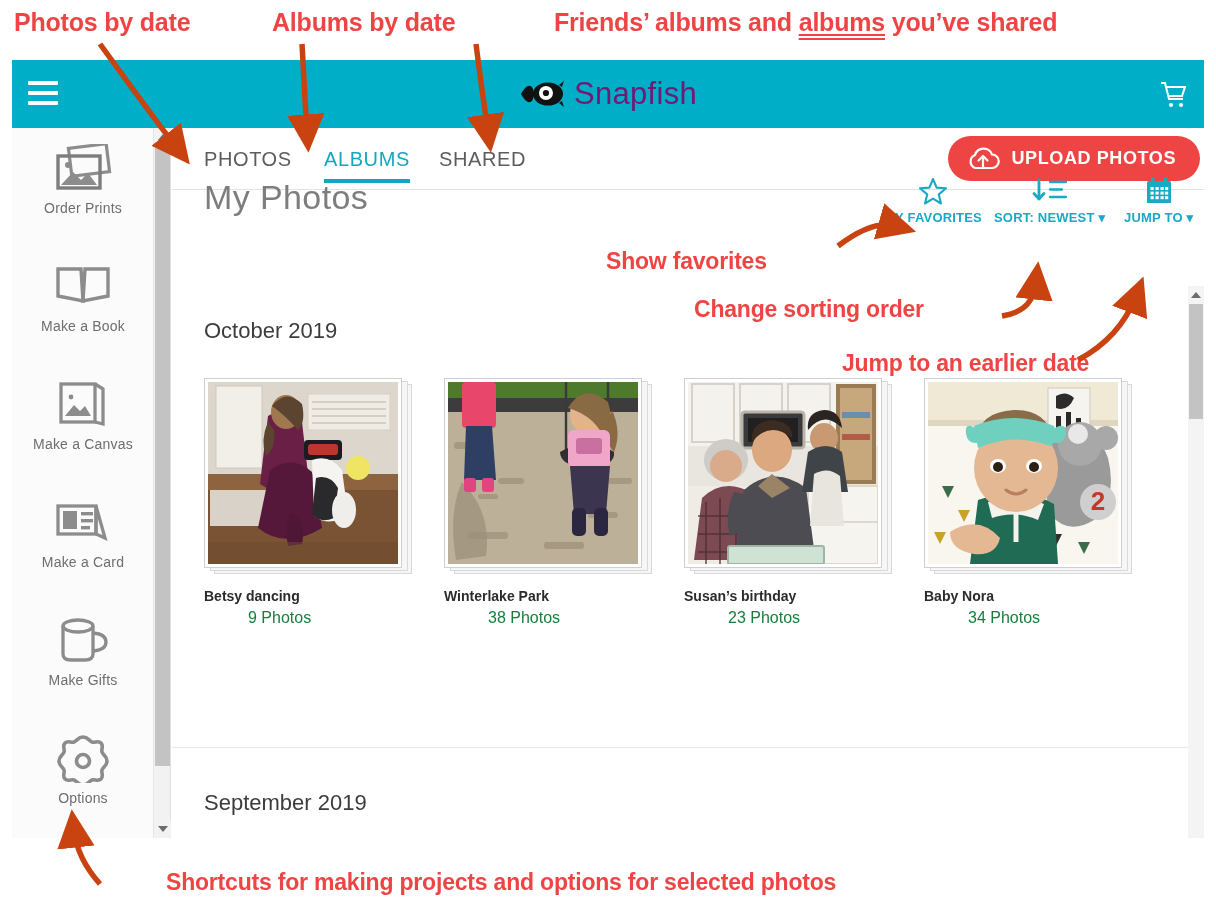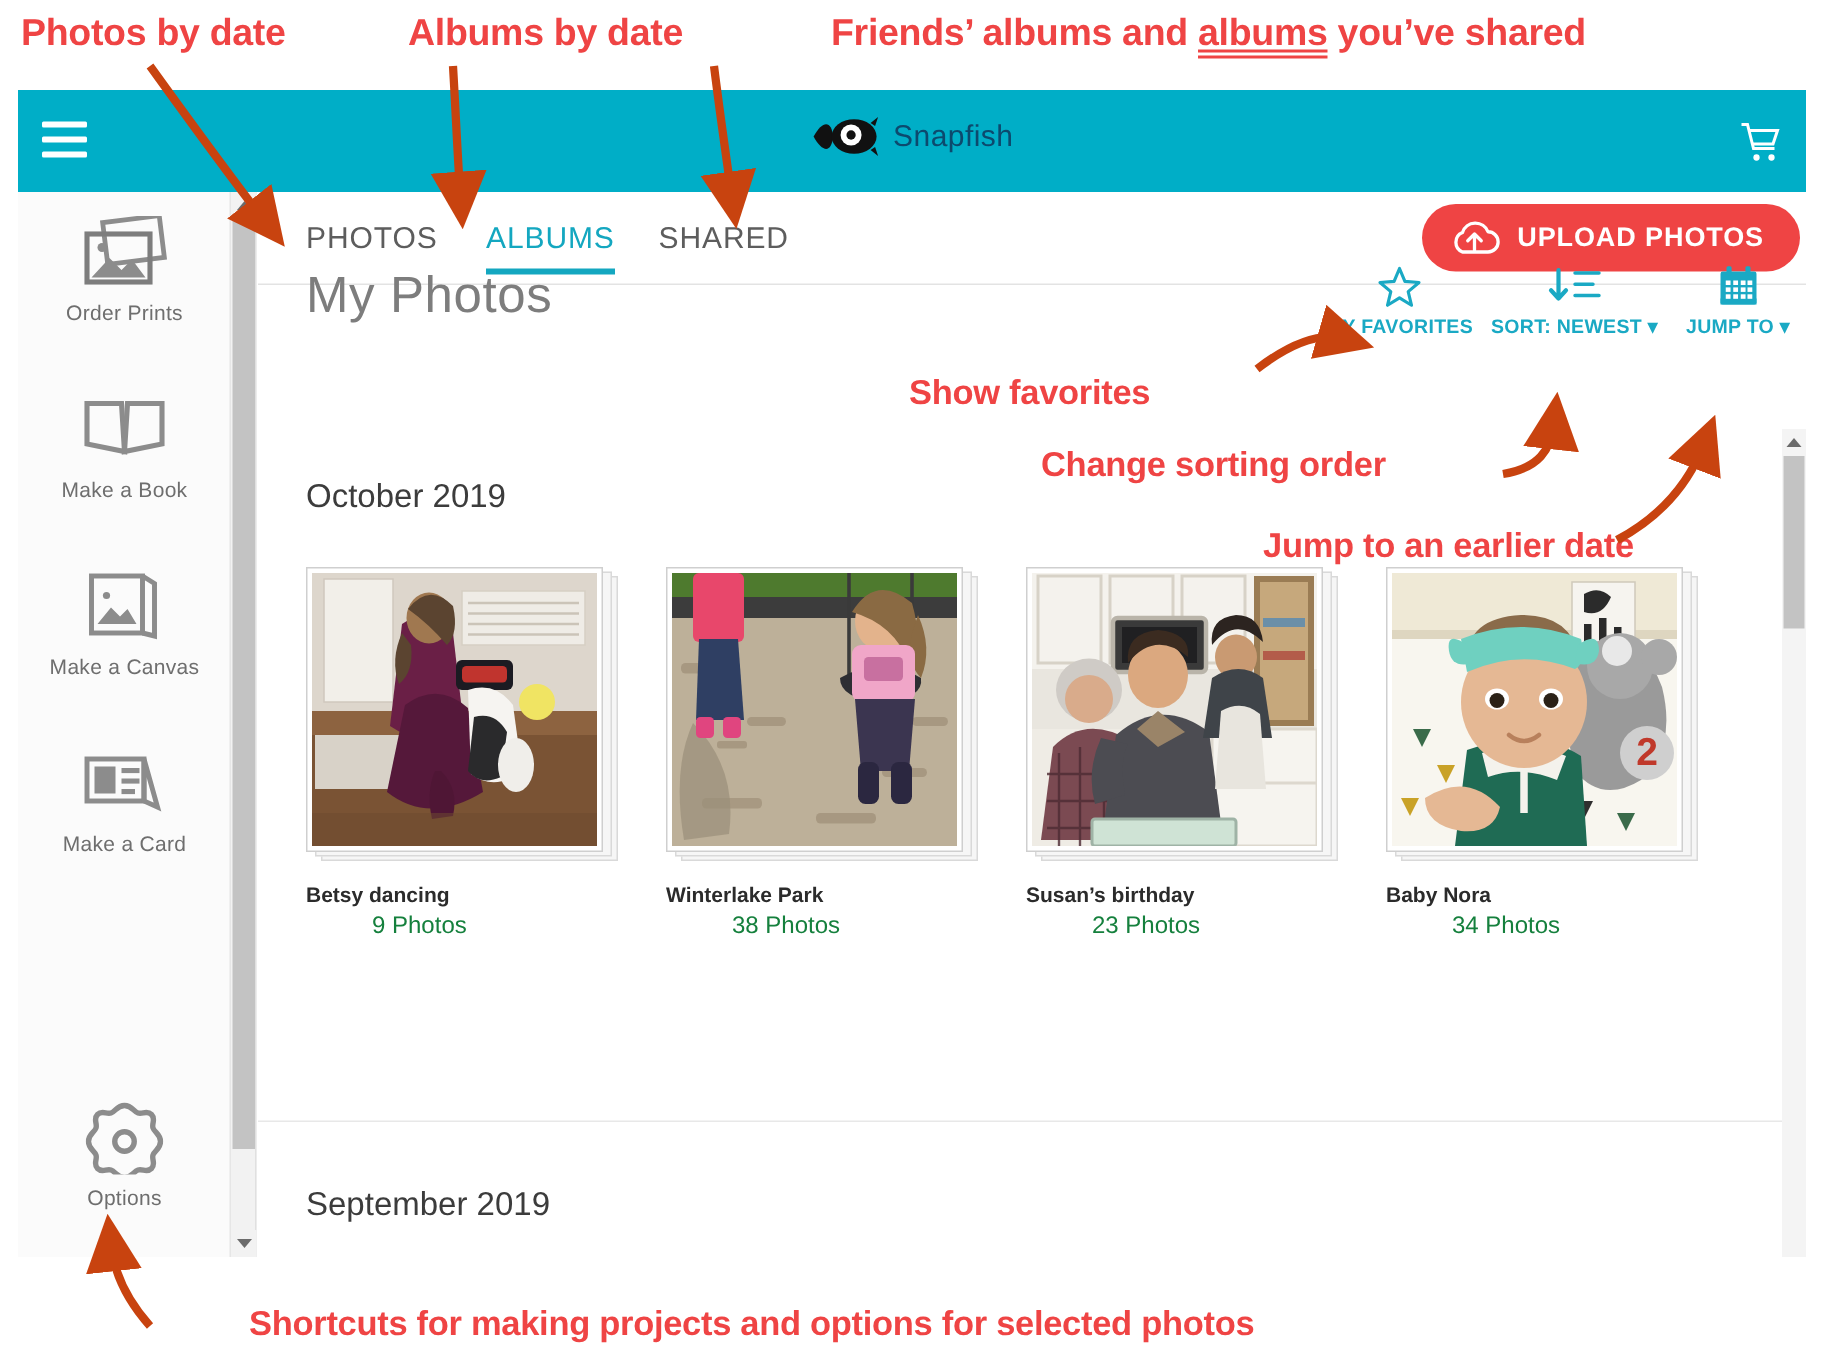--- a/index.html
+++ b/index.html
@@ -49,22 +49,22 @@
     display: flex; flex-direction: column; justify-content: space-between;
     cursor: pointer;
   }
   .hamburger span { display: block; height: 4px; background: #fff; border-radius: 1px; }
   .logo {
     position: absolute; left: 50%; top: 16px;
     transform: translateX(-50%);
     display: flex; align-items: center; gap: 9px;
   }
   .logo-word {
-    color: #0c4a6e;
-    font-size: 20px;
+    color: #701a75;
+    font-size: 31px;
     font-family: "Liberation Sans", sans-serif;
     font-weight: 300;
     letter-spacing: 0.3px;
   }
   .cart {
     position: absolute; right: 16px; top: 20px;
     width: 30px; height: 30px; cursor: pointer;
   }
 
   
@@ -278,20 +278,30 @@
             <rect x="10" y="11" width="14" height="18" fill="#8c8c8c"></rect>
             <rect x="28" y="12" width="12" height="3.4" fill="#8c8c8c"></rect>
             <rect x="28" y="19" width="12" height="3.4" fill="#8c8c8c"></rect>
             <rect x="28" y="26" width="9" height="3.4" fill="#8c8c8c"></rect>
             <path d="M43 6 L52 38 L43 34 Z" fill="none" stroke="#8c8c8c" stroke-width="3.3"></path>
           </svg>
         </div>
         <div class="side-label">Make a Card</div>
       </div>
 
+      <div class="side-item" style="top:486px">
+        <div class="side-icon">
+          <svg width="56" height="48" viewBox="0 0 56 48">
+            <path d="M8 10 L8 38 Q8 44 16 44 L30 44 Q38 44 38 38 L38 10" fill="none" stroke="#8c8c8c" stroke-width="3.3"></path>
+            <ellipse cx="23" cy="10" rx="15" ry="6" fill="none" stroke="#8c8c8c" stroke-width="3.3"></ellipse>
+            <path d="M38 17 Q51 18 51 26 Q51 34 38 35" fill="none" stroke="#8c8c8c" stroke-width="3.3"></path>
+          </svg>
+        </div>
+        <div class="side-label">Make Gifts</div>
+      </div>
 
       <div class="side-item" style="top:604px">
         <div class="side-icon">
           <svg width="52" height="50" viewBox="0 0 52 50">
             <g fill="none" stroke="#8c8c8c" stroke-width="3.6" stroke-linejoin="round">
               <path d="M26 4 c5 0 6 4 9 5 c3 1 6 -2 9 1 c3 3 0 6 1 9 c1 3 5 4 5 9 c0 5 -4 6 -5 9 c-1 3 2 6 -1 9 c-3 3 -6 0 -9 1 c-3 1 -4 5 -9 5 c-5 0 -6 -4 -9 -5 c-3 -1 -6 2 -9 -1 c-3 -3 0 -6 -1 -9 c-1 -3 -5 -4 -5 -9 c0 -5 4 -6 5 -9 c1 -3 -2 -6 1 -9 c3 -3 6 0 9 -1 c3 -1 4 -5 9 -5 z"></path>
               <circle cx="26" cy="28" r="6.5"></circle>
             </g>
           </svg>
         </div>

